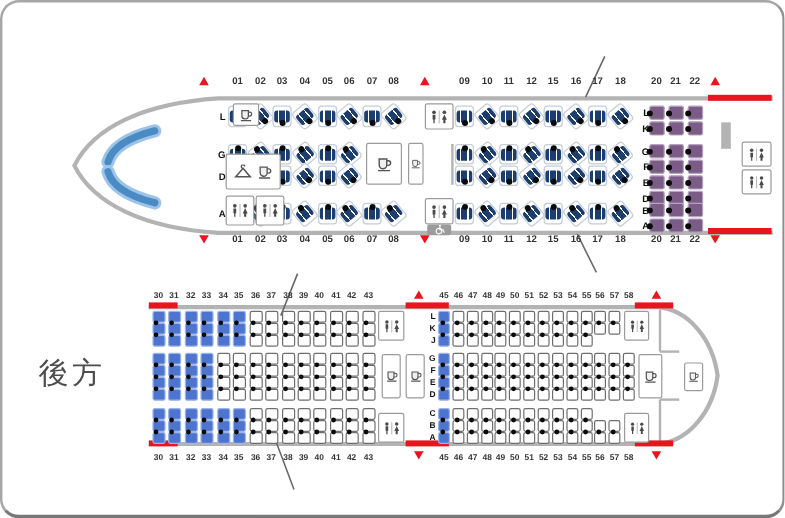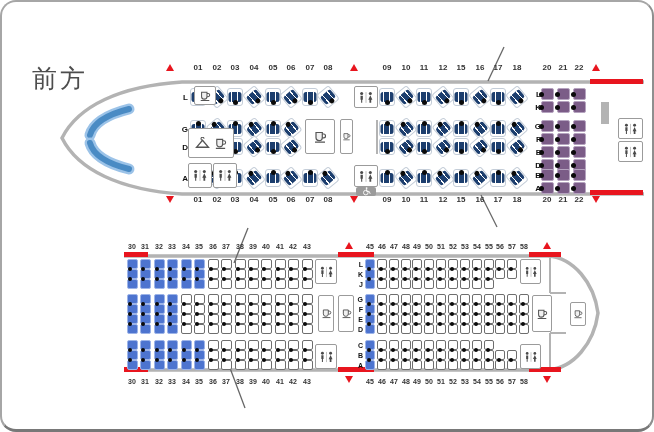--- a/index.html
+++ b/index.html
@@ -45,21 +45,21 @@
  <line x1="486" y1="79" x2="502" y2="45" stroke="#666" stroke-width="1.3"></line>
  <line x1="479" y1="193" x2="495" y2="225" stroke="#666" stroke-width="1.3"></line>
  <line x1="232" y1="261" x2="246" y2="226" stroke="#666" stroke-width="1.3"></line>
  <line x1="228" y1="366" x2="243" y2="406" stroke="#666" stroke-width="1.3"></line>
  <line x1="375" y1="118" x2="375" y2="152" stroke="#b3b3b3" stroke-width="2"></line>
  <line x1="548" y1="256" x2="548" y2="291" stroke="#b3b3b3" stroke-width="2"></line>
  <line x1="548" y1="291" x2="564" y2="291" stroke="#b3b3b3" stroke-width="2"></line>
  <line x1="548" y1="331" x2="564" y2="331" stroke="#b3b3b3" stroke-width="2"></line>
  <line x1="548" y1="331" x2="548" y2="366" stroke="#b3b3b3" stroke-width="2"></line>
     </svg>
-  <div class="biglabel" style="left:30px;top:60px">前方</div>
+  <div class="biglabel" style="left:30px;top:292px">後方</div>
   <div id="overlay">
       <div class="colnum" style="left: 187px; top: 61px;">01</div>
       <div class="colnum" style="left: 206px; top: 61px;">02</div>
       <div class="colnum" style="left: 224px; top: 61px;">03</div>
       <div class="colnum" style="left: 243px; top: 61px;">04</div>
       <div class="colnum" style="left: 262px; top: 61px;">05</div>
       <div class="colnum" style="left: 280px; top: 61px;">06</div>
       <div class="colnum" style="left: 299px; top: 61px;">07</div>
       <div class="colnum" style="left: 317px; top: 61px;">08</div>
       <div class="colnum" style="left: 187px; top: 193px;">01</div>

